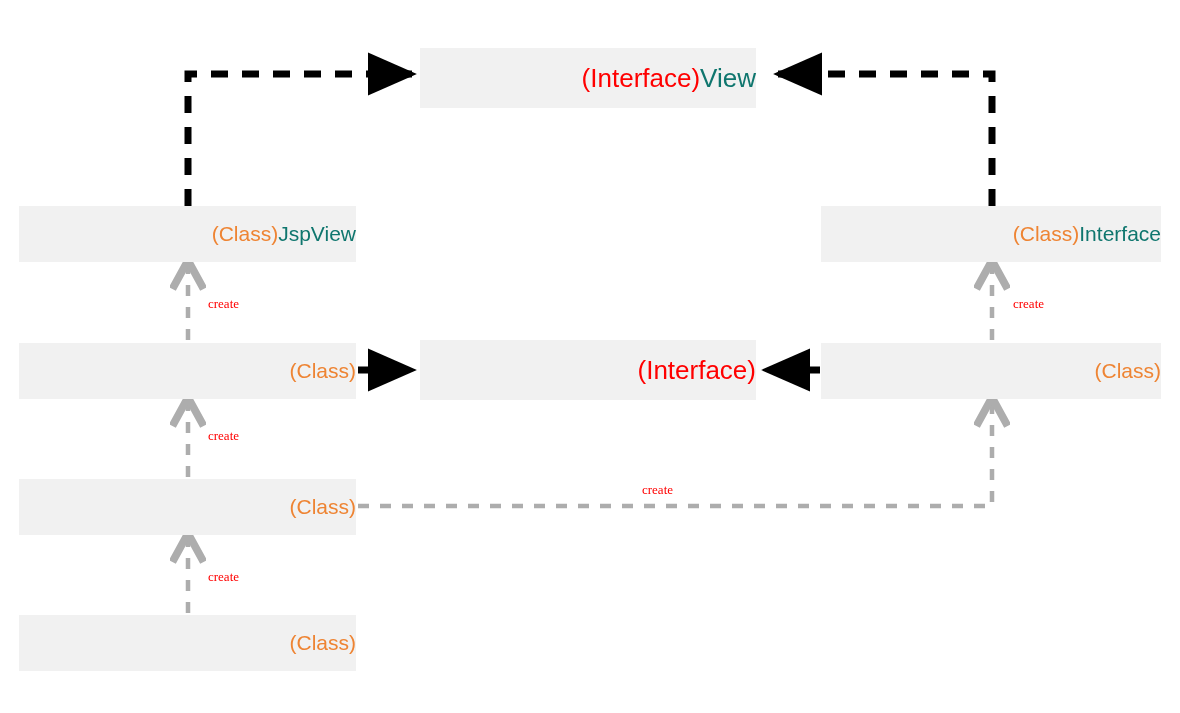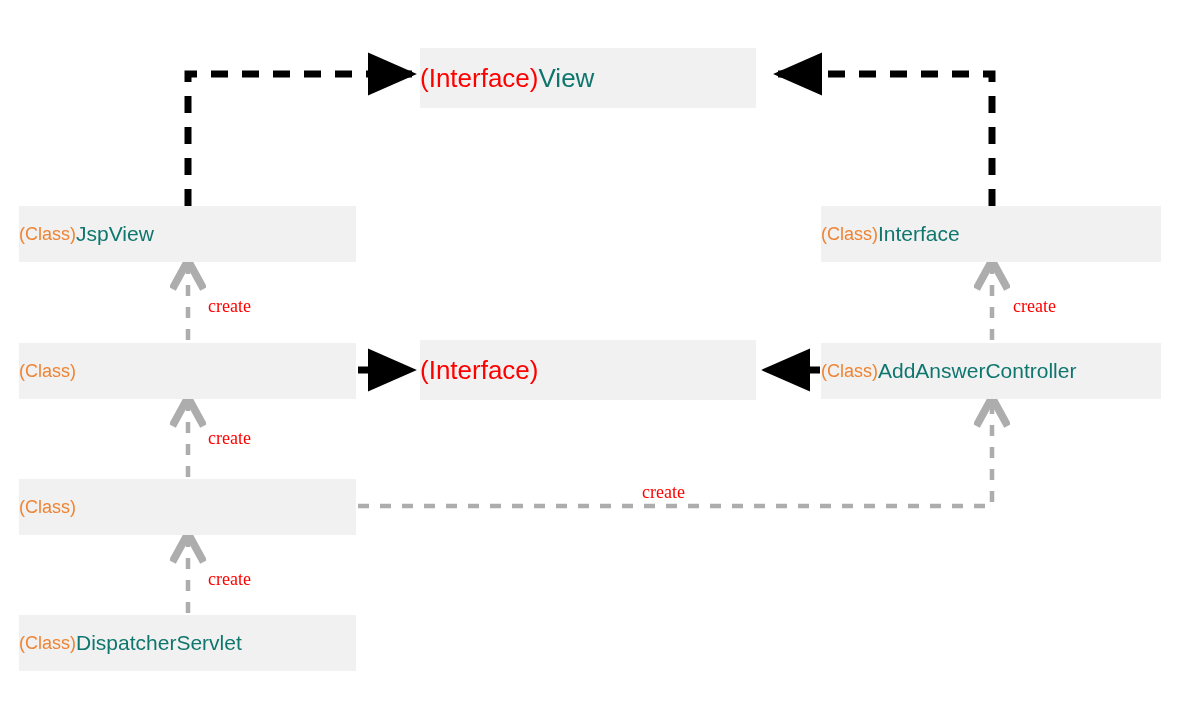--- a/index.html
+++ b/index.html
@@ -15,27 +15,27 @@
     width: 1180px;
     height: 713px;
     background: #ffffff;
     overflow: hidden;
   }
   .node {
     position: absolute;
     background: #f1f1f1;
     display: flex;
     align-items: center;
-    justify-content: flex-start;
+    justify-content: flex-end;
     box-sizing: border-box;
     white-space: nowrap;
     z-index: 3;
   }
   .node .stereo {
-    font-size: 18px;
+    font-size: 21px;
   }
   .node .nm {
     font-size: 21px;
     color: #0f766e;
   }
   .stereo.class { color: #ee8433; }
   .stereo.iface { color: #ff0000; }
 
   .node.big .stereo, .node.big .nm { font-size: 26px; }
   .node .nm.accent { color: #1f77c4; }
@@ -45,21 +45,21 @@
     left: 0;
     top: 0;
     width: 1180px;
     height: 713px;
     z-index: 1;
     pointer-events: none;
   }
   .lbl {
     position: absolute;
     color: #ff0000;
-    font-size: 18px;
+    font-size: 13px;
     font-family: "Liberation Serif", serif;
     z-index: 4;
     white-space: nowrap;
   }
 </style>
 </head>
 <body>
 
 <div id="canvas">
 
@@ -128,30 +128,28 @@
   <div class="node" style="left:19px; top:343px; width:337px; height:56px;">
     <span class="stereo class">(Class)</span>
   </div>
 
   <div class="node big" style="left:420px; top:340px; width:336px; height:60px;">
     <span class="stereo iface">(Interface)</span>
   </div>
 
   <div class="node" style="left:821px; top:343px; width:340px; height:56px;">
     <span class="stereo class">(Class)</span>
-      <span class="nm">AddAnswerController</span>
   </div>
 
   <div class="node" style="left:19px; top:479px; width:337px; height:56px;">
     <span class="stereo class">(Class)</span>
   </div>
 
   <div class="node" style="left:19px; top:615px; width:337px; height:56px;">
     <span class="stereo class">(Class)</span>
-      <span class="nm">DispatcherServlet</span>
   </div>
 
   <div class="lbl" style="left:208px; top:296px;">create</div>
 
   <div class="lbl" style="left:1013px; top:296px;">create</div>
 
   <div class="lbl" style="left:208px; top:428px;">create</div>
 
   <div class="lbl" style="left:208px; top:569px;">create</div>
 

